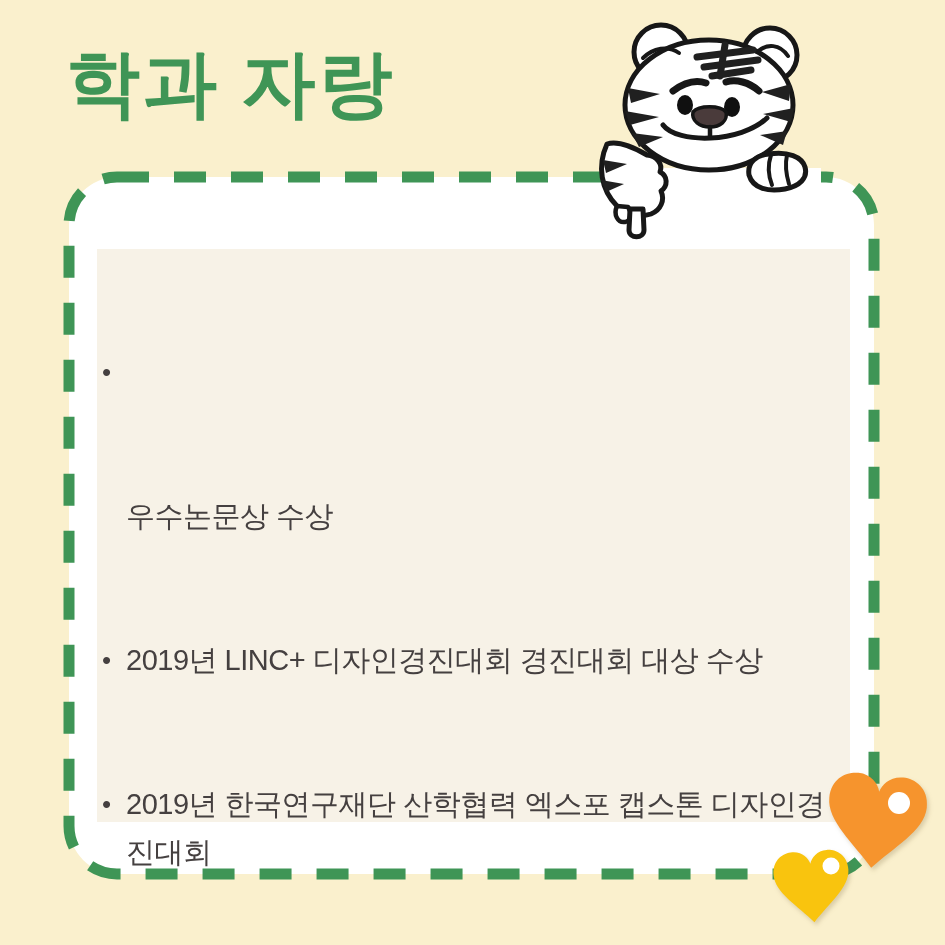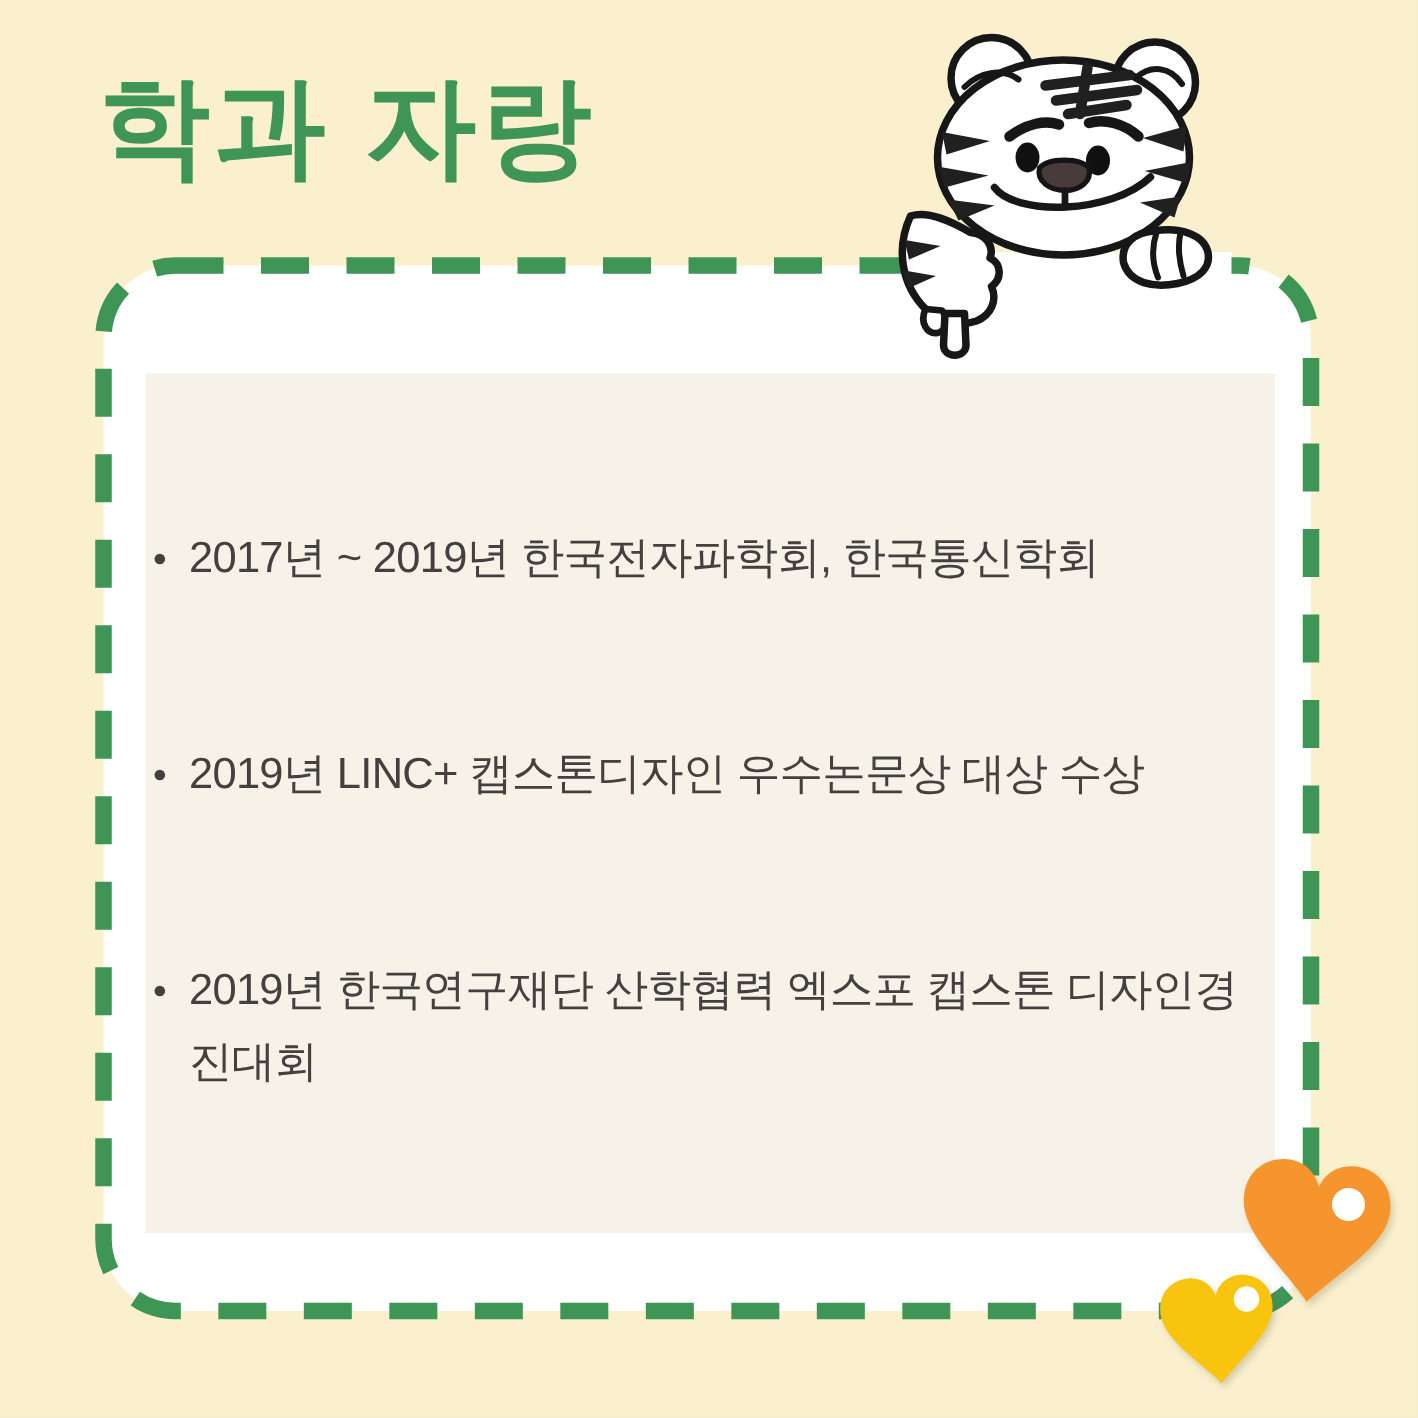--- a/index.html
+++ b/index.html
@@ -16,20 +16,21 @@
   body{font-family:"Liberation Sans","DejaVu Sans",sans-serif;background:#e8e8e8;}
   .canvas{
     position:relative;width:945px;height:945px;overflow:hidden;
     background:var(--bg-cream);
   }
   .page-title{
     position:absolute;left:66px;top:44px;
     font-size:74px;font-weight:800;line-height:1.1;
     color:var(--accent-green);letter-spacing:3px;
     white-space:nowrap;
+    font-family:Liberation Serif, serif;
   }
   .card{
     position:absolute;left:63px;top:171px;width:817px;height:709px;
   }
   .card svg{display:block;}
   .panel{
     position:absolute;left:97px;top:249px;width:753px;height:573px;
     background:var(--panel-beige);
   }
   .ach-list{
@@ -55,22 +56,23 @@
 
   <div class="card">
     <svg width="817" height="709" viewBox="0 0 817 709">
       <rect x="6" y="6" width="805" height="697" rx="48" ry="48" fill="var(--card-white)" stroke="var(--accent-green)" stroke-width="11" stroke-dasharray="32 25"></rect>
     </svg>
   </div>
 
   <div class="panel"></div>
 
   <div class="ach-list">
-    <div class="ach-line"><span class="bullet">•</span><span>2017년 ~ 2019년 한국전자파학회, 한국통신학회</span></div>
-    <div class="ach-line"><span class="bullet">•</span><span>2019년 LINC+ 캡스톤디자인 우수논문상 대상 수상</span></div>
+    <div class="ach-line"><span class="bullet">•</span></div>
+    <div class="ach-line"><span>우수논문상 수상</span></div>
+    <div class="ach-line"><span class="bullet">•</span><span>2019년 LINC+ 디자인경진대회 경진대회 대상 수상</span></div>
     <div class="ach-line"><span class="bullet">•</span><span>2019년 한국연구재단 산학협력 엑스포 캡스톤 디자인경진대회</span></div>
     
     
     
     
     
     
     
   </div>
 

